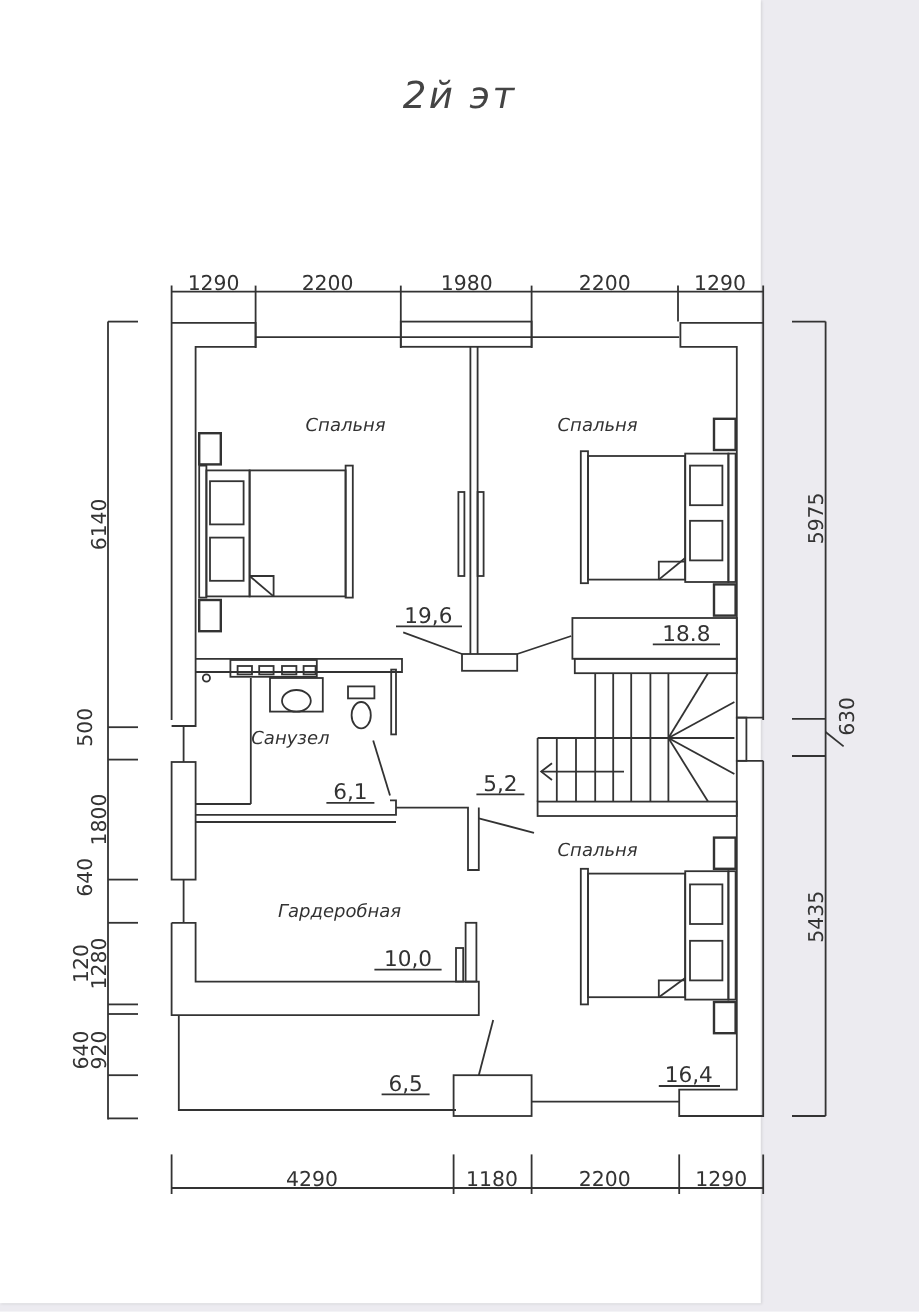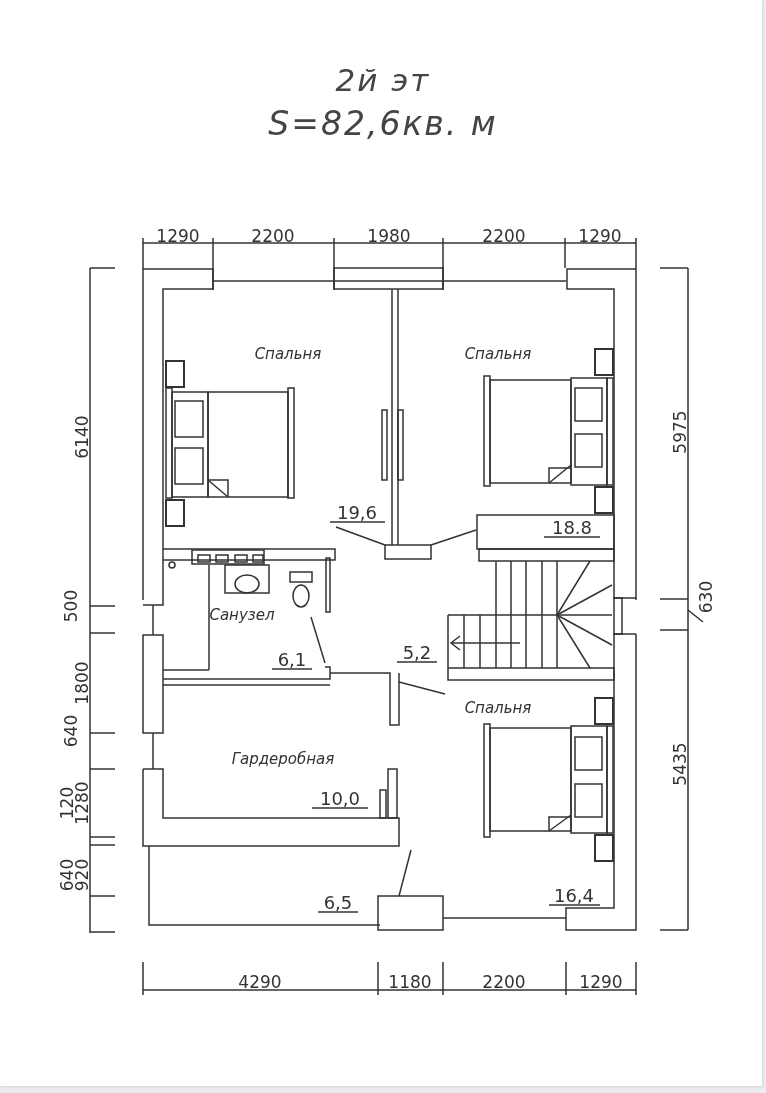--- a/index.html
+++ b/index.html
@@ -1,31 +1,30 @@
 <!DOCTYPE html>
 <html><head>
 <meta charset="utf-8">
 <style>
   html, body { margin:0; padding:0; }
   body { width:766px; height:1093px; background:#ecebf0; position:relative; overflow:hidden; font-family:"DejaVu Sans", sans-serif; }
-  .sheet { position:absolute; left:0; top:0; width:762px; height:1086px; background:#fff; box-shadow:1px 1px 2px #d4d4d8; }
+  .sheet { position:absolute; left:0; top:0; width:634px; height:1086px; background:#fff; box-shadow:1px 1px 2px #d4d4d8; }
   .title { position:absolute; left:0; width:766px; text-align:center; color:#444; font-style:italic; font-weight:normal; font-family:"DejaVu Sans", sans-serif; letter-spacing:2px; }
   .t1 { top:62px; font-size:31px; }
   .t2 { top:104px; font-size:33px; }
   svg text { font-family:"DejaVu Sans", sans-serif; fill:#333; }
   .dim { font-size:17px; }
   .room { font-size:15px; font-style:italic; }
   .area { font-size:18px; }
 </style>
 </head>
 <body>
 
 <div class="sheet">
   <div class="title t1">2й  эт</div>
-  <div class="title t2">S=82,6кв. м</div>
 
   <svg width="766" height="1093" style="position:absolute;left:0;top:0">
     <g stroke="#333" stroke-width="1.5" fill="none">
 
       <line x1="143" y1="243" x2="636" y2="243"></line>
       <line x1="143" y1="238" x2="143" y2="600"></line>
       <line x1="213" y1="238" x2="213" y2="290"></line>
       <line x1="334" y1="238" x2="334" y2="290"></line>
       <line x1="443" y1="238" x2="443" y2="290"></line>
       <line x1="565" y1="238" x2="565" y2="268"></line>

